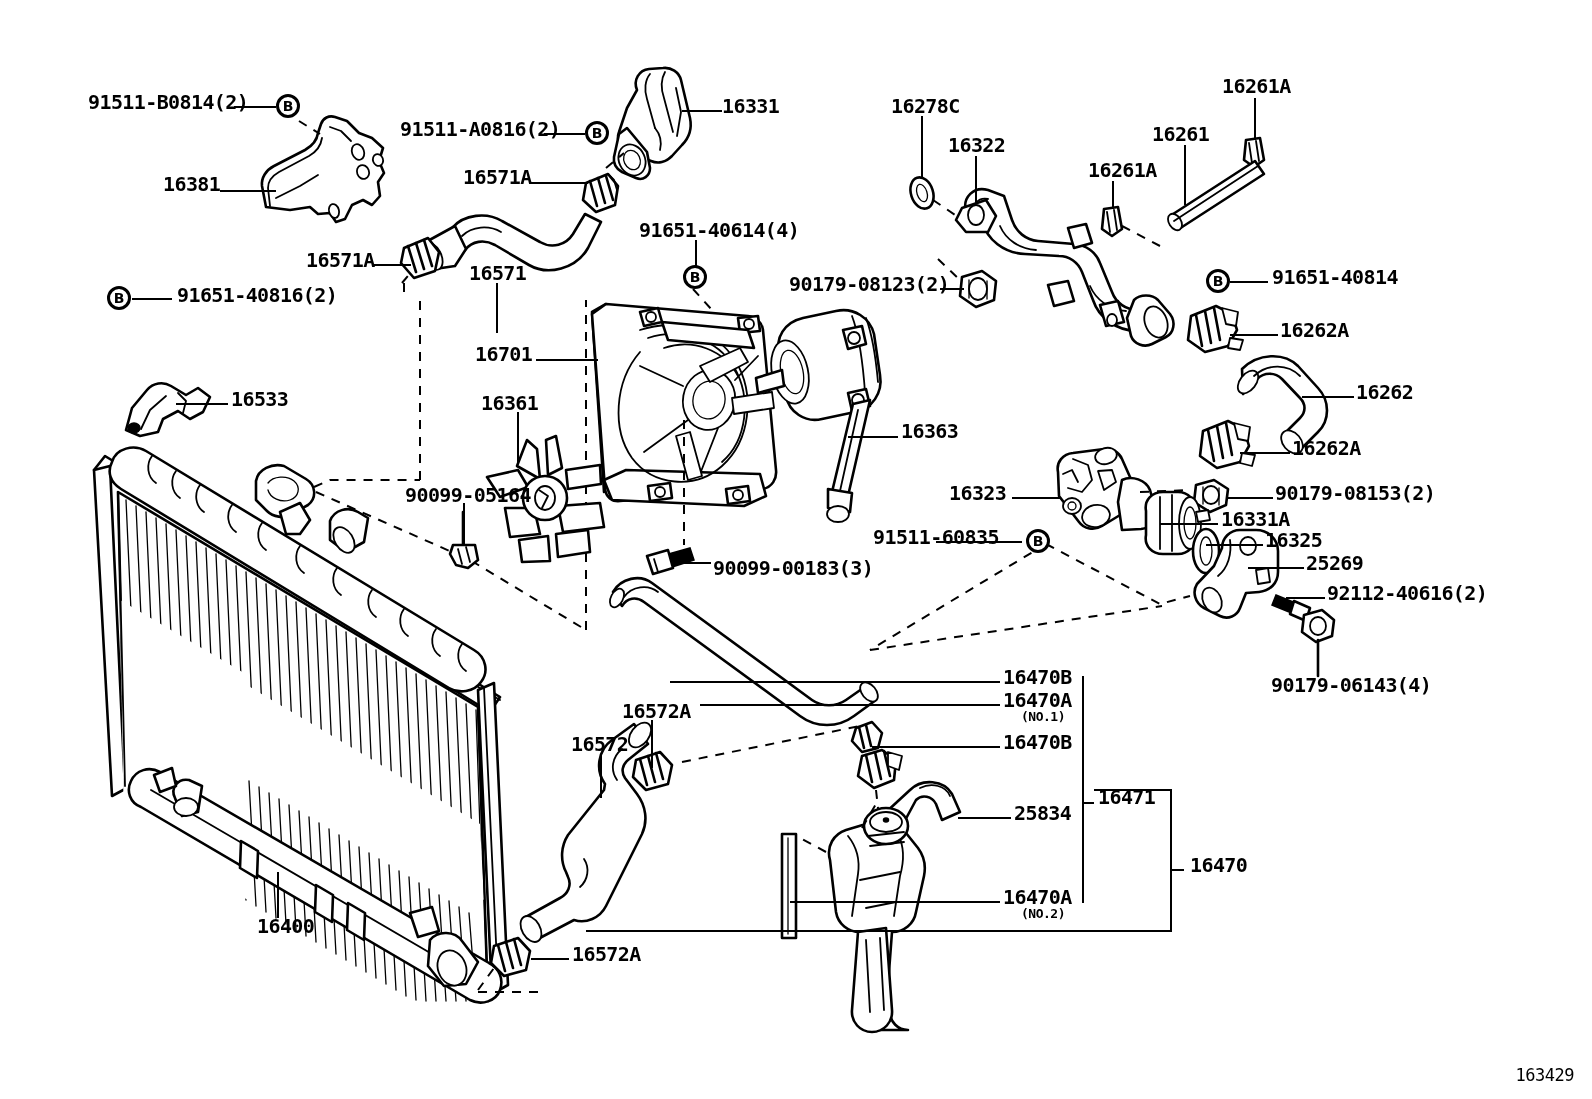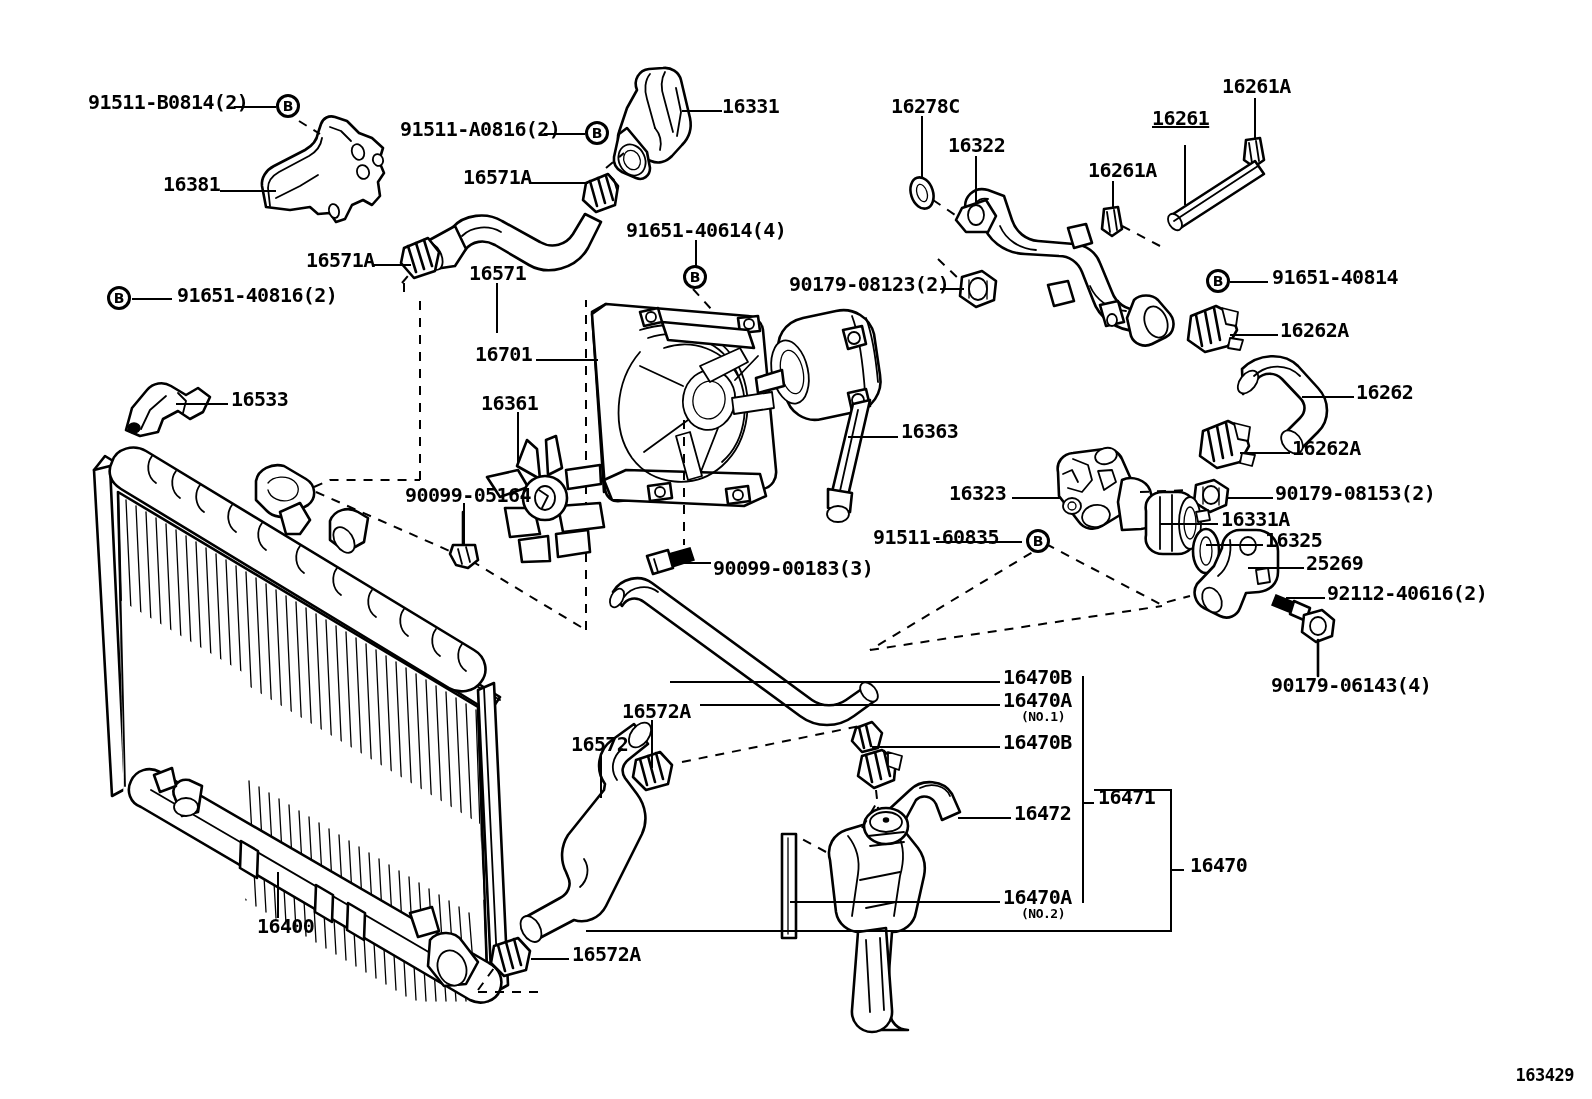--- a/index.html
+++ b/index.html
@@ -24,21 +24,21 @@
     line-height:1;
     color:#000;
     white-space:nowrap;
     letter-spacing:-0.6px;
   }
   .lbl.sub{font-size:13px;letter-spacing:-0.5px;}
   .sheetid{
     position:absolute;
     right:18px;bottom:14px;
     font-family:"DejaVu Sans Mono","Liberation Mono",monospace;
-    font-weight:bold;font-size:17px;color:#000;letter-spacing:-0.5px;
+    font-weight:normal;font-size:17px;color:#000;letter-spacing:-0.5px;
   }
   
   .ll{position:absolute;background:#000;}
   .ll.h{height:2px;}
   .ll.v{width:2px;}
   
   .bcirc{
     position:absolute;
     width:24px;height:24px;
     border:3px solid #000;
@@ -627,51 +627,51 @@
       <span>B</span>
     </div>
 
 <div class="lbl" style="left:88px;top:92px;">91511-B0814(2)</div>
 <div class="lbl" style="left:163px;top:174px;">16381</div>
 <div class="lbl" style="left:400px;top:119px;">91511-A0816(2)</div>
 <div class="lbl" style="left:722px;top:96px;">16331</div>
 <div class="lbl" style="left:463px;top:167px;">16571A</div>
 <div class="lbl" style="left:306px;top:250px;">16571A</div>
 <div class="lbl" style="left:469px;top:263px;">16571</div>
-<div class="lbl" style="left:626px;top:220px;">91651-40614(4)</div>
+<div class="lbl" style="left:639px;top:220px;">91651-40614(4)</div>
 <div class="lbl" style="left:177px;top:285px;">91651-40816(2)</div>
 <div class="lbl" style="left:231px;top:389px;">16533</div>
 <div class="lbl" style="left:475px;top:344px;">16701</div>
 <div class="lbl" style="left:481px;top:393px;">16361</div>
 <div class="lbl" style="left:405px;top:485px;">90099-05164</div>
 <div class="lbl" style="left:713px;top:558px;">90099-00183(3)</div>
 <div class="lbl" style="left:789px;top:274px;">90179-08123(2)</div>
 <div class="lbl" style="left:901px;top:421px;">16363</div>
 <div class="lbl" style="left:891px;top:96px;">16278C</div>
 <div class="lbl" style="left:948px;top:135px;">16322</div>
 <div class="lbl" style="left:1088px;top:160px;">16261A</div>
-<div class="lbl" style="left:1152px;top:108px;text-decoration:underline;">16261</div>
+<div class="lbl" style="left:1152px;top:124px;">16261</div>
 <div class="lbl" style="left:1222px;top:76px;">16261A</div>
 <div class="lbl" style="left:1272px;top:267px;">91651-40814</div>
 <div class="lbl" style="left:1280px;top:320px;">16262A</div>
 <div class="lbl" style="left:1356px;top:382px;">16262</div>
 <div class="lbl" style="left:1292px;top:438px;">16262A</div>
 <div class="lbl" style="left:1275px;top:483px;">90179-08153(2)</div>
 <div class="lbl" style="left:949px;top:483px;">16323</div>
 <div class="lbl" style="left:1221px;top:509px;">16331A</div>
 <div class="lbl" style="left:1265px;top:530px;">16325</div>
 <div class="lbl" style="left:1306px;top:553px;">25269</div>
 <div class="lbl" style="left:1327px;top:583px;">92112-40616(2)</div>
 <div class="lbl" style="left:1271px;top:675px;">90179-06143(4)</div>
 <div class="lbl" style="left:873px;top:527px;">91511-60835</div>
 <div class="lbl" style="left:1003px;top:667px;">16470B</div>
 <div class="lbl" style="left:1003px;top:690px;">16470A</div>
 <div class="lbl sub" style="left:1021px;top:710px;">(NO.1)</div>
 <div class="lbl" style="left:1003px;top:732px;">16470B</div>
-<div class="lbl" style="left:1014px;top:803px;">16472</div>
+<div class="lbl" style="left:1014px;top:803px;">25834</div>
 <div class="lbl" style="left:1098px;top:787px;">16471</div>
 <div class="lbl" style="left:1190px;top:855px;">16470</div>
 <div class="lbl" style="left:1003px;top:887px;">16470A</div>
 <div class="lbl sub" style="left:1021px;top:907px;">(NO.2)</div>
 <div class="lbl" style="left:622px;top:701px;">16572A</div>
 <div class="lbl" style="left:571px;top:734px;">16572</div>
 <div class="lbl" style="left:572px;top:944px;">16572A</div>
 <div class="lbl" style="left:257px;top:916px;text-align:right;">16400</div>
 
 <div class="sheetid">163429</div>

